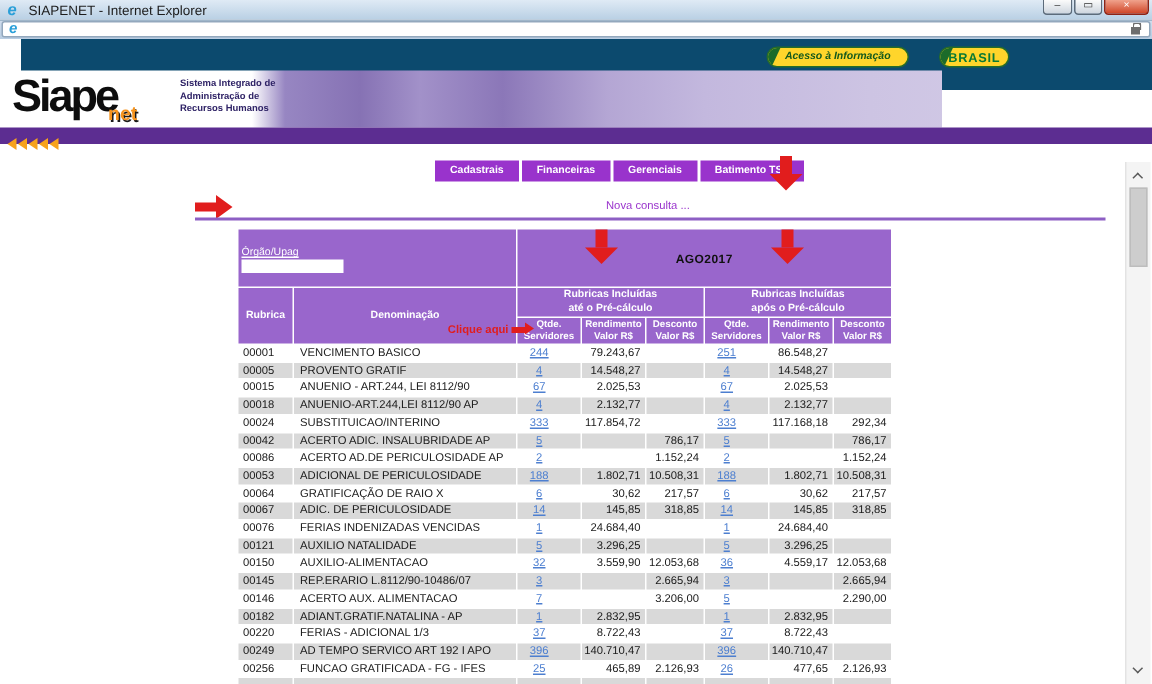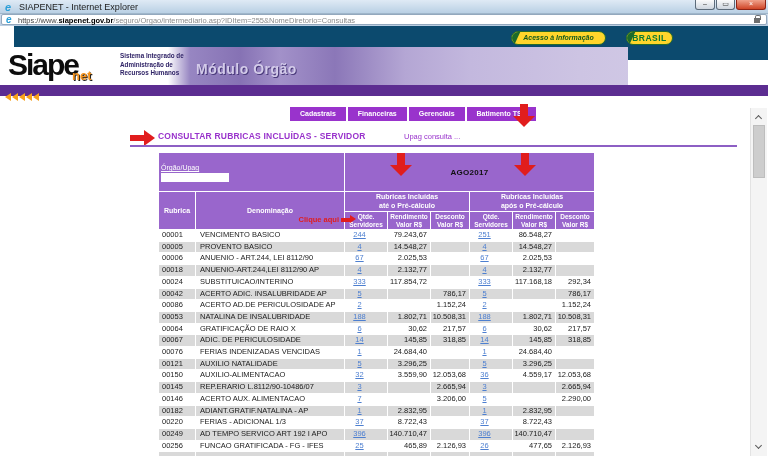--- a/index.html
+++ b/index.html
@@ -132,37 +132,35 @@
     <span class="winbtns">
       <span class="winbtn min">–</span>
       <span class="winbtn max">▭</span>
       <span class="winbtn close">×</span>
     </span>
   </div>
 
   <div class="addrbar">
     <div class="addr-field">
       <span class="addr-e">e</span>
-      <span class="addr-url"><span>https://www.</span><span class="dom">siapenet.gov.br</span><span class="path">/seguro/Orgao/intermediario.asp?IDItem=255&amp;NomeDiretorio=Consultas</span></span>
       <span class="lock"></span>
     </div>
   </div>
 
   <div class="govbar">
     <div class="pill acesso"><span>Acesso à Informação</span></div>
     <div class="pill brasil"><span>BRASIL</span></div>
   </div>
 
   <div class="band">
     <span class="logo-main">Siape</span>
     <span class="logo-net">net</span>
     <span class="sysname">Sistema Integrado de
 Administração de
 Recursos Humanos</span>
-    <span class="module">Módulo Órgão</span>
   </div>
 
   <div class="purplebar">
     <span class="tris"><span class="tri-left"></span><span class="tri-left"></span><span class="tri-left"></span><span class="tri-left"></span><span class="tri-left"></span></span>
   </div>
 
   <div class="tabs">
     <span class="tab">Cadastrais</span>
     <span class="tab">Financeiras</span>
     <span class="tab">Gerenciais</span>
@@ -171,22 +169,21 @@
 
   <div class="arr-down" style="left:513px; top:104px;">
     <span class="stem"></span>
       <span class="head"></span>
   </div>
 
   <div class="arr-right" style="left:130px; top:130px;">
     <span class="stem"></span>
       <span class="head"></span>
   </div>
-  <div class="heading">CONSULTAR RUBRICAS INCLUÍDAS - SERVIDOR</div>
-  <div class="nova">Upag consulta ...</div>
+  <div class="nova">Nova consulta ...</div>
   <div class="rule"></div>
 
   <table class="rubtable">
     <colgroup>
       <col style="width:36px">
         <col style="width:148px">
       <col style="width:42px">
         <col style="width:42px">
         <col style="width:38px">
       <col style="width:42px">
@@ -230,30 +227,30 @@
           <td class="td-denom">VENCIMENTO BASICO</td>
           <td class="td-q"><a>244</a></td>
           <td class="td-val">79.243,67</td>
           <td class="td-val"></td>
           <td class="td-q"><a>251</a></td>
           <td class="td-val">86.548,27</td>
           <td class="td-val"></td>
         </tr>
         <tr>
           <td class="td-rubrica">00005</td>
-          <td class="td-denom">PROVENTO BASICO</td>
+          <td class="td-denom">PROVENTO GRATIF</td>
           <td class="td-q"><a>4</a></td>
           <td class="td-val">14.548,27</td>
           <td class="td-val"></td>
           <td class="td-q"><a>4</a></td>
           <td class="td-val">14.548,27</td>
           <td class="td-val"></td>
         </tr>
         <tr>
-          <td class="td-rubrica">00006</td>
+          <td class="td-rubrica">00015</td>
           <td class="td-denom">ANUENIO - ART.244, LEI 8112/90</td>
           <td class="td-q"><a>67</a></td>
           <td class="td-val">2.025,53</td>
           <td class="td-val"></td>
           <td class="td-q"><a>67</a></td>
           <td class="td-val">2.025,53</td>
           <td class="td-val"></td>
         </tr>
         <tr>
           <td class="td-rubrica">00018</td>
@@ -290,21 +287,21 @@
           <td class="td-denom">ACERTO AD.DE PERICULOSIDADE AP</td>
           <td class="td-q"><a>2</a></td>
           <td class="td-val"></td>
           <td class="td-val">1.152,24</td>
           <td class="td-q"><a>2</a></td>
           <td class="td-val"></td>
           <td class="td-val">1.152,24</td>
         </tr>
         <tr>
           <td class="td-rubrica">00053</td>
-          <td class="td-denom">NATALINA DE INSALUBRIDADE</td>
+          <td class="td-denom">ADICIONAL DE PERICULOSIDADE</td>
           <td class="td-q"><a>188</a></td>
           <td class="td-val">1.802,71</td>
           <td class="td-val">10.508,31</td>
           <td class="td-q"><a>188</a></td>
           <td class="td-val">1.802,71</td>
           <td class="td-val">10.508,31</td>
         </tr>
         <tr>
           <td class="td-rubrica">00064</td>
           <td class="td-denom">GRATIFICAÇÃO DE RAIO X</td>

